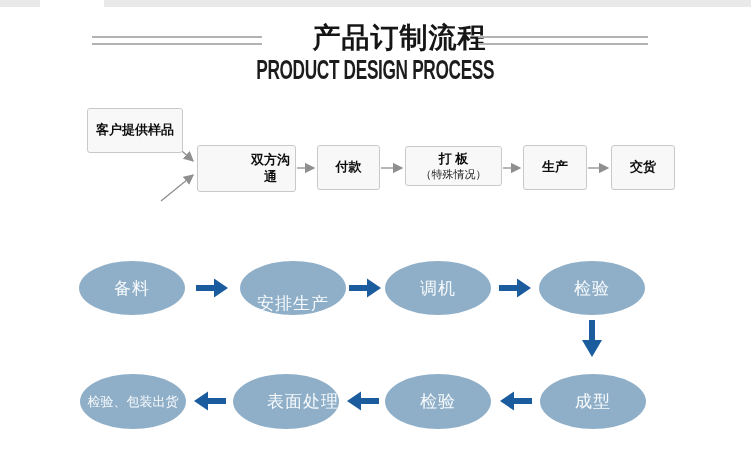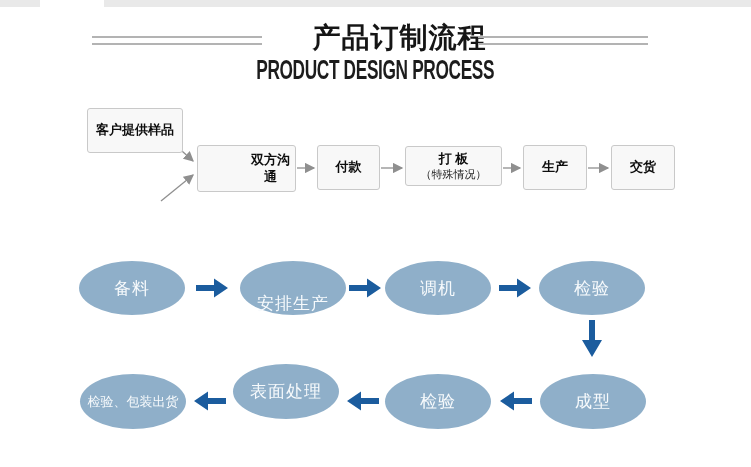--- a/index.html
+++ b/index.html
@@ -61,21 +61,21 @@
     background:var(--ellipse_fill);color:var(--ellipse_text);
     display:flex;align-items:center;justify-content:center;
     font-size:17px;letter-spacing:1px;white-space:nowrap;
   }
   .ellipse.small-text{font-size:13px;letter-spacing:0;}
   .e1{left:79px; top:261px;}
   .e2{left:240px;top:261px;align-items:flex-end;}
   .e3{left:385px;top:261px;}
   .e4{left:539px;top:261px;}
   .f1{left:80px; top:374px;height:55px;}
-  .f2{left:233px;top:364px;height:55px;}
+  .f2{left:233px;top:374px;height:55px;justify-content:flex-end;}
   .f3{left:385px;top:374px;height:55px;}
   .f4{left:540px;top:374px;height:55px;}
 
   .arrow-h{position:absolute;width:33px;height:24px;}
   .arrow-h svg,.arrow-down svg{display:block;width:100%;height:100%;}
   .arrow-h.flip svg{transform:scaleX(-1);}
   .arrow-down{position:absolute;width:24px;height:38px;}
   .a1{left:196px;top:276px;} .a2{left:349px;top:276px;} .a3{left:499px;top:276px;}
   .b1{left:193px;top:389px;} .b2{left:346px;top:389px;} .b3{left:499px;top:389px;}
   .dn{left:580px;top:320px;}

